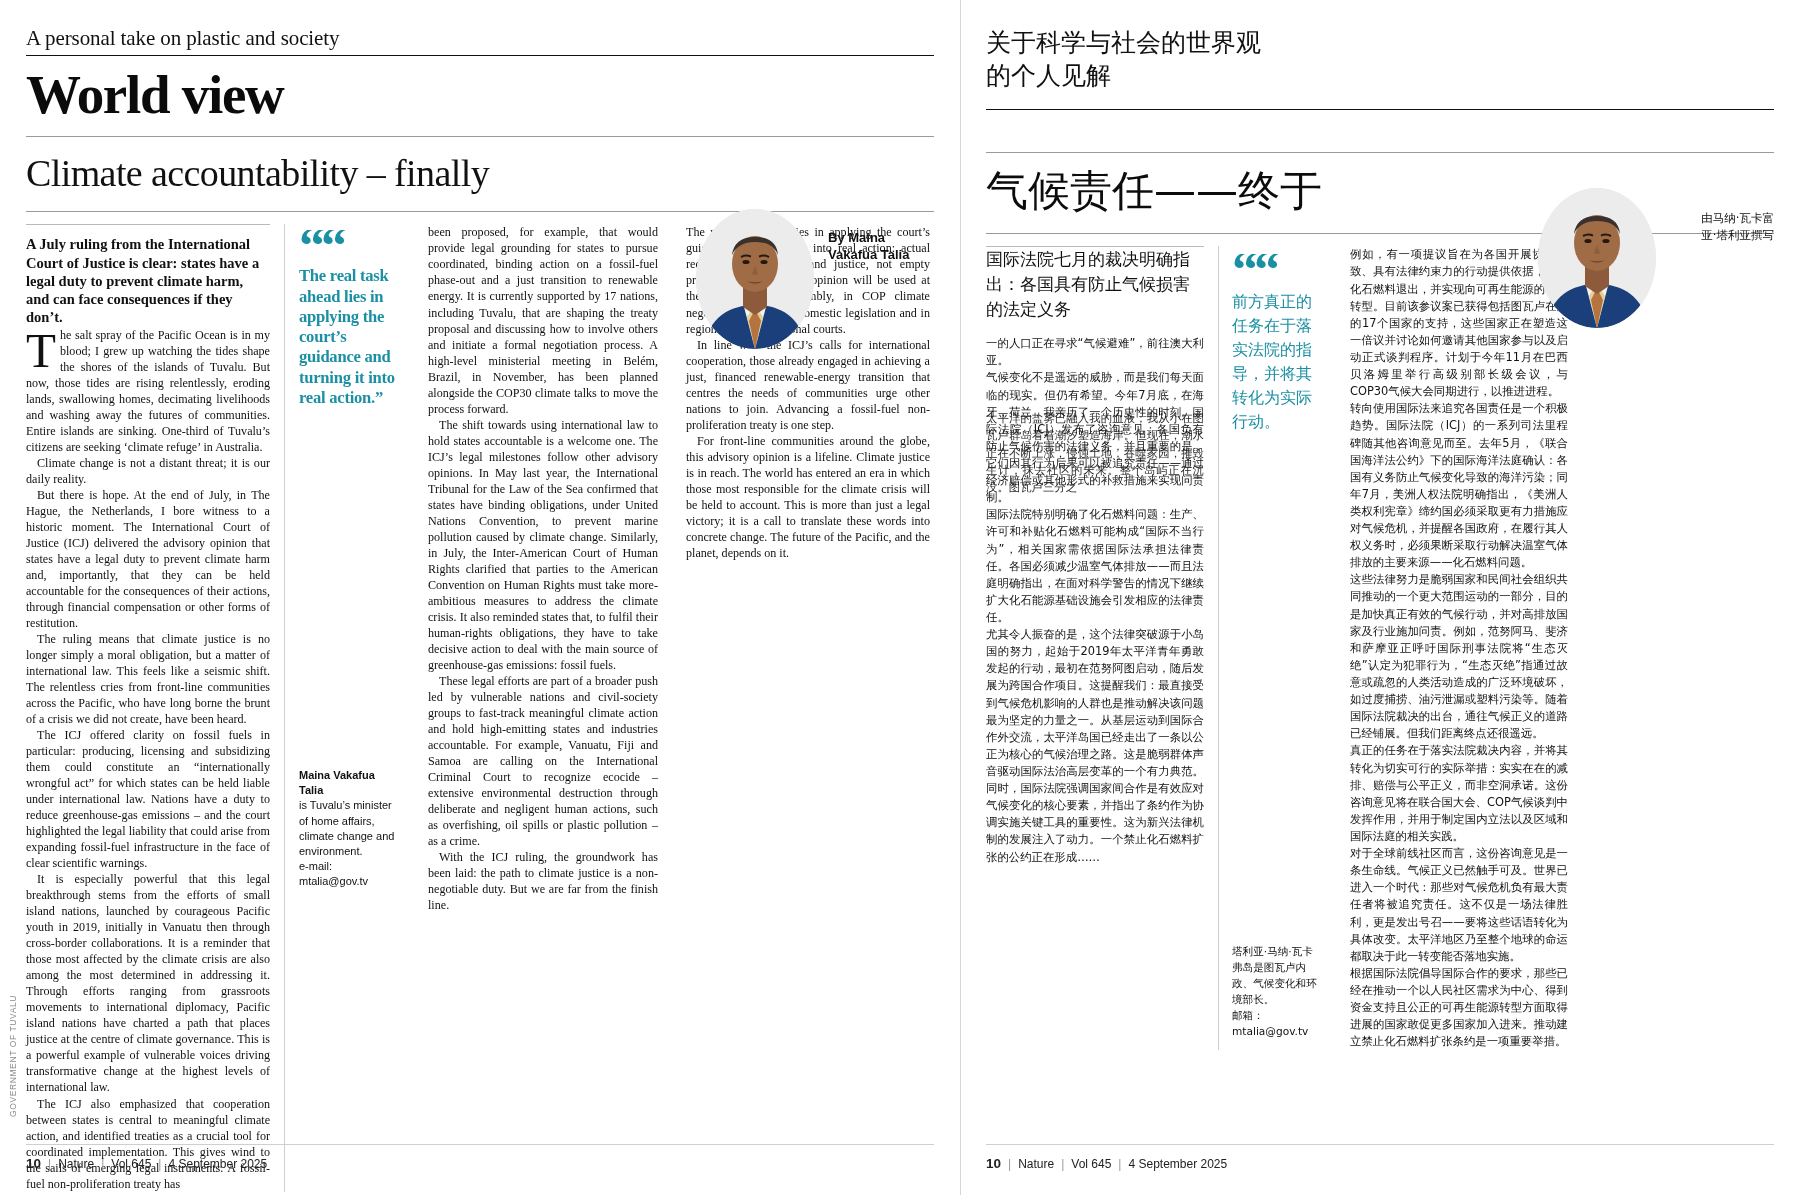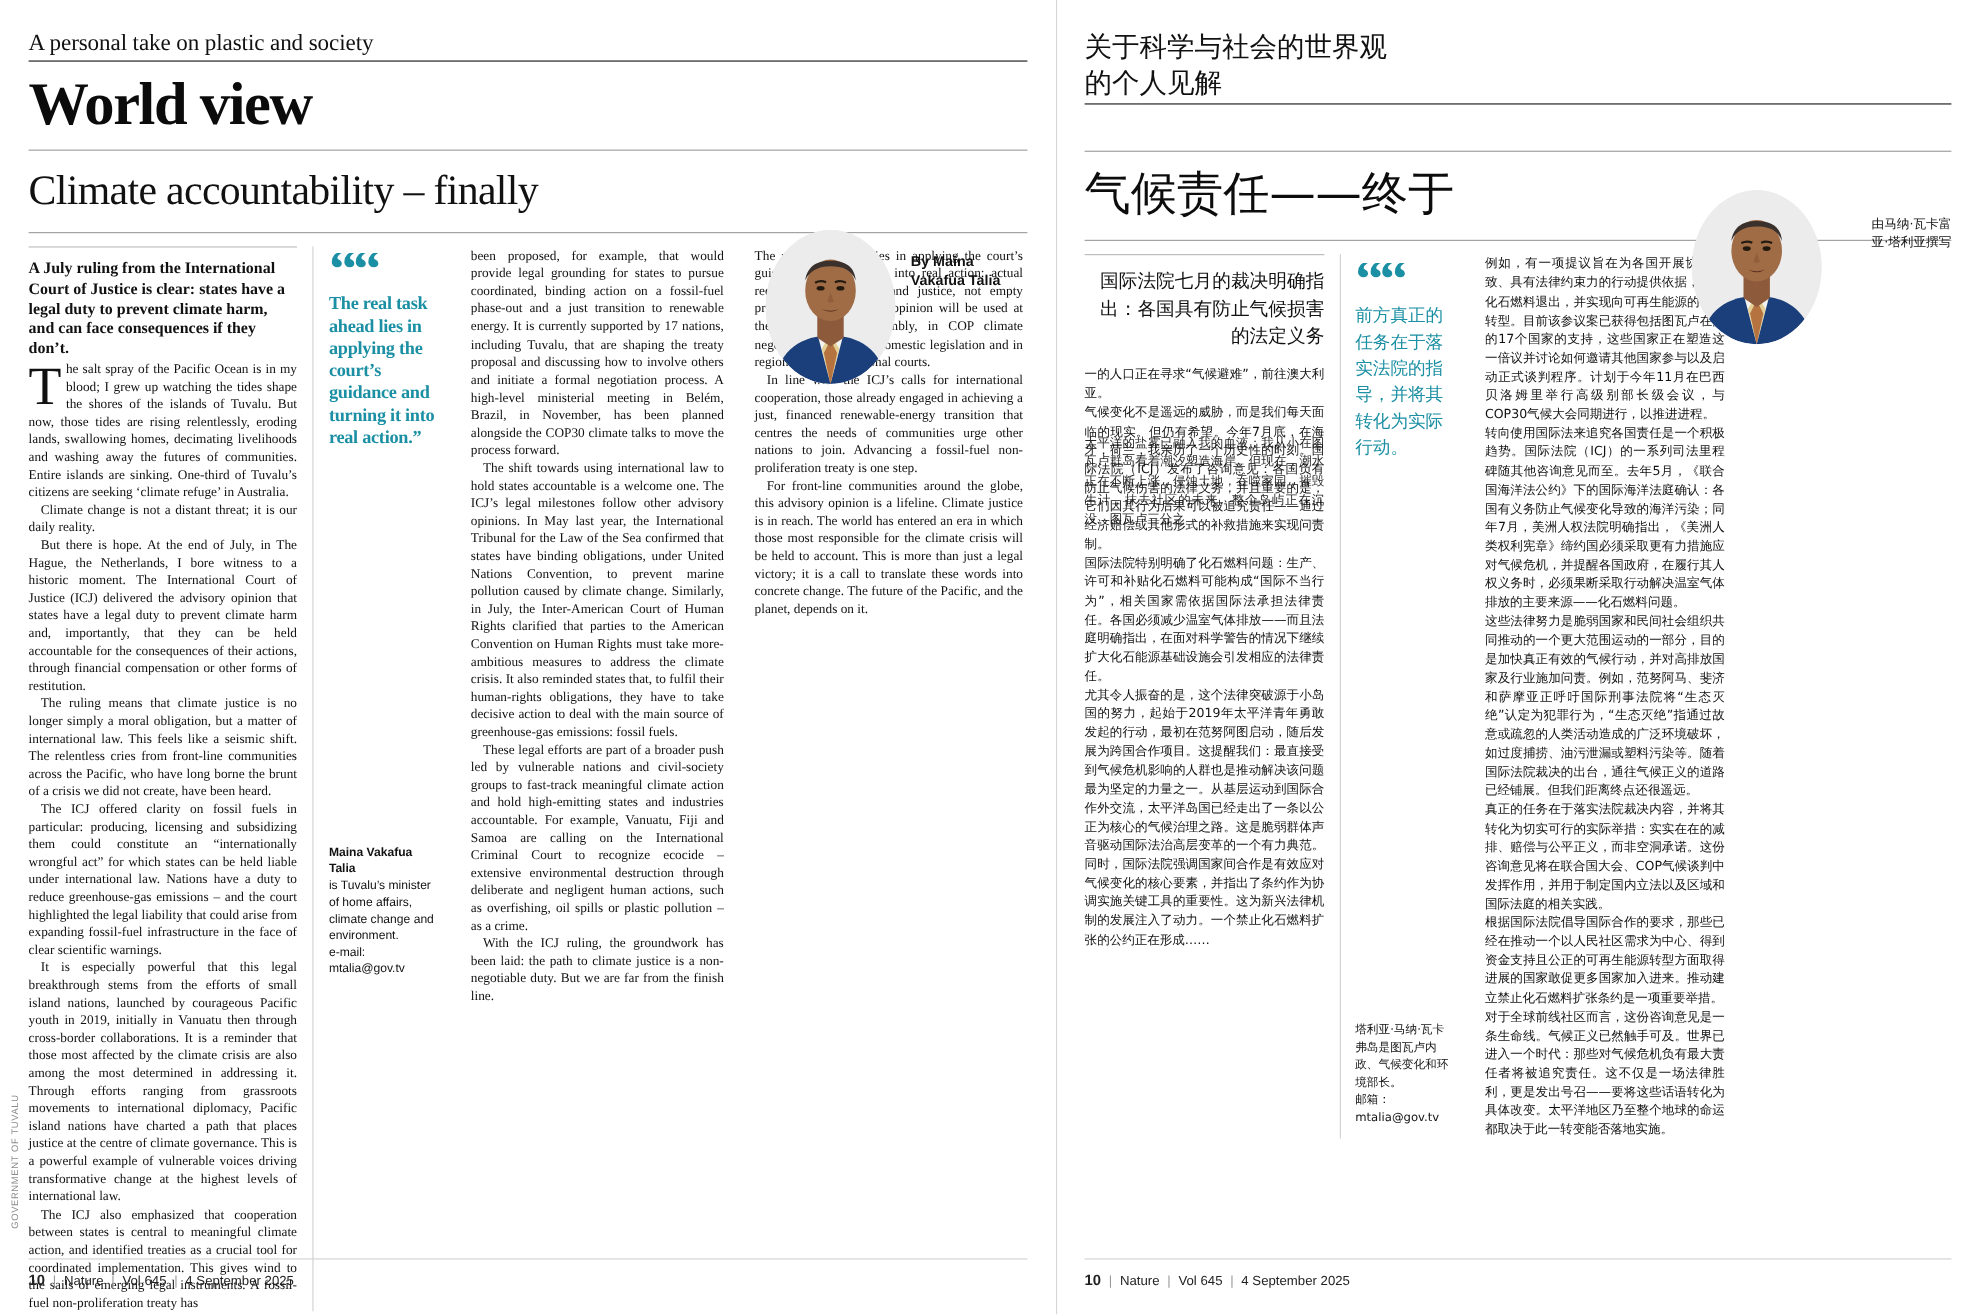--- a/index.html
+++ b/index.html
@@ -196,21 +196,21 @@
   
   .gutter {
     position: absolute;
     left: 960px; top: 0; bottom: 0;
     width: 1px;
     background: #d6d6d6;
   }
 
   
   .zh { font-family: "DejaVu Sans", "Liberation Sans", sans-serif; }
-  .zh-kicker-row { border-bottom: 1.4px solid #111; padding-bottom: 2px; }
+  .zh-kicker-row { border-bottom: 1.4px solid #111; padding-bottom: 17px; }
   .zh-kicker {
     font-size: 25px; line-height: 1.32; color: #111;
     font-family: "DejaVu Sans", sans-serif; font-weight: 300;
   }
   .zh-headline-block { position: relative; padding-top: 16px; padding-bottom: 18px; }
   .zh-headline {
     font-size: 42px; line-height: 1.15; color: #0c0c0c;
     font-family: "DejaVu Sans", sans-serif;
     max-width: 430px;
   }
@@ -223,22 +223,22 @@
   .zh-col {
     font-family: "DejaVu Sans", sans-serif;
     font-size: 11.4px;
     line-height: 1.5;
     color: #111;
     text-align: justify;
   }
   .zh-standfirst {
     font-family: "DejaVu Sans", sans-serif;
     font-size: 17px; line-height: 1.45; color: #111;
-    border-top: 1px solid #b9b9b9; padding-top: 12px; margin-bottom: 14px;
-    text-align: right;
+    border-top: 1px solid #b9b9b9; padding-top: 0; margin-bottom: 14px;
+    text-align: left;
   }
   .zh-col-1 { width: 232px; padding-right: 14px; position: relative; }
   .zh-col-2 { width: 118px; padding: 0 13px; border-left: 1px solid #cfcfcf; }
   .zh-col-3 { width: 232px; padding-left: 14px; }
   .zh-pullquote {
     color: #1b8fa3; font-family: "DejaVu Sans", sans-serif;
     font-size: 16px; line-height: 1.5; letter-spacing: 0px; text-align: left;
   }
   .zh-bio { font-family: "DejaVu Sans", sans-serif; font-size: 10.6px; line-height: 1.5; color:#111; text-align:left; }
   .overlap {
@@ -428,22 +428,22 @@
         <div style="height:510px"></div>
         <div class="zh-bio" style="white-space:pre-line">塔利亚·马纳·瓦卡弗岛是图瓦卢内政、气候变化和环境部长。
 邮箱：mtalia@gov.tv</div>
       </div>
 
       <div class="zh-col zh-col-3">
         <p>例如，有一项提议旨在为各国开展协调一致、具有法律约束力的行动提供依据，推动化石燃料退出，并实现向可再生能源的公正转型。目前该参议案已获得包括图瓦卢在内的17个国家的支持，这些国家正在塑造这一倍议并讨论如何邀请其他国家参与以及启动正式谈判程序。计划于今年11月在巴西贝洛姆里举行高级别部长级会议，与COP30气候大会同期进行，以推进进程。</p>
         <p>转向使用国际法来追究各国责任是一个积极趋势。国际法院（ICJ）的一系列司法里程碑随其他咨询意见而至。去年5月，《联合国海洋法公约》下的国际海洋法庭确认：各国有义务防止气候变化导致的海洋污染；同年7月，美洲人权法院明确指出，《美洲人类权利宪章》缔约国必须采取更有力措施应对气候危机，并提醒各国政府，在履行其人权义务时，必须果断采取行动解决温室气体排放的主要来源——化石燃料问题。</p>
         <p>这些法律努力是脆弱国家和民间社会组织共同推动的一个更大范围运动的一部分，目的是加快真正有效的气候行动，并对高排放国家及行业施加问责。例如，范努阿马、斐济和萨摩亚正呼吁国际刑事法院将“生态灭绝”认定为犯罪行为，“生态灭绝”指通过故意或疏忽的人类活动造成的广泛环境破坏，如过度捕捞、油污泄漏或塑料污染等。随着国际法院裁决的出台，通往气候正义的道路已经铺展。但我们距离终点还很遥远。</p>
         <p>真正的任务在于落实法院裁决内容，并将其转化为切实可行的实际举措：实实在在的减排、赔偿与公平正义，而非空洞承诺。这份咨询意见将在联合国大会、COP气候谈判中发挥作用，并用于制定国内立法以及区域和国际法庭的相关实践。</p>
+        <p>对于全球前线社区而言，这份咨询意见是一条生命线。气候正义已然触手可及。世界已进入一个时代：那些对气候危机负有最大责任者将被追究责任。这不仅是一场法律胜利，更是发出号召——要将这些话语转化为具体改变。太平洋地区乃至整个地球的命运都取决于此一转变能否落地实施。</p>
         <p>根据国际法院倡导国际合作的要求，那些已经在推动一个以人民社区需求为中心、得到资金支持且公正的可再生能源转型方面取得进展的国家敢促更多国家加入进来。推动建立禁止化石燃料扩张条约是一项重要举措。</p>
-        <p>对于全球前线社区而言，这份咨询意见是一条生命线。气候正义已然触手可及。世界已进入一个时代：那些对气候危机负有最大责任者将被追究责任。这不仅是一场法律胜利，更是发出号召——要将这些话语转化为具体改变。太平洋地区乃至整个地球的命运都取决于此一转变能否落地实施。</p>
       </div>
     </div>
 
     <div class="footer-rule"></div>
     <div class="footer">
       <span class="pg">10</span>
       <span class="sep">|</span>
       <span>Nature</span>
       <span class="sep">|</span>
       <span>Vol 645</span>

